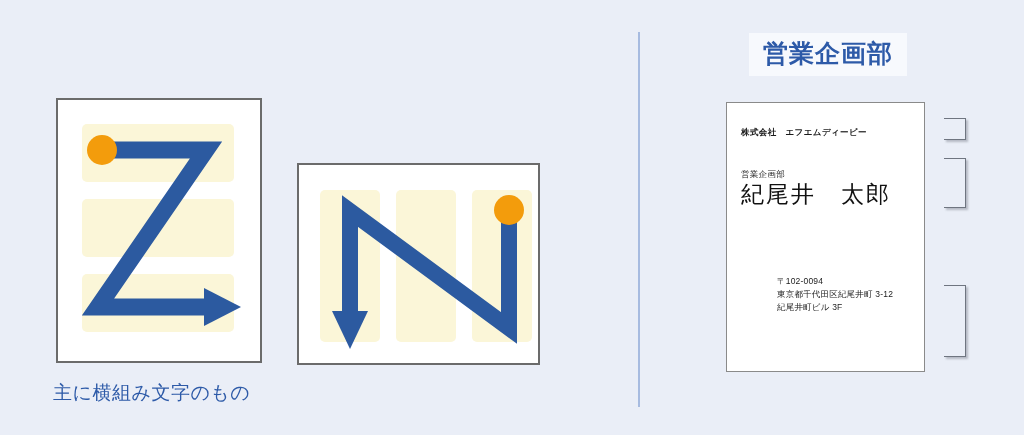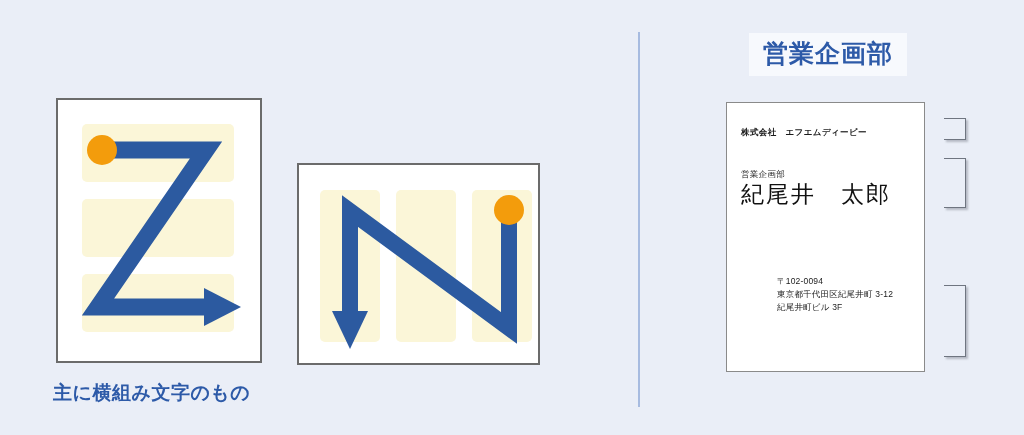--- a/index.html
+++ b/index.html
@@ -85,21 +85,21 @@
     position: absolute;
     left: 0; top: 0;
     width: 100%; height: 100%;
     overflow: visible;
   }
 
   .caption {
     position: absolute;
     color: #2d5aa8;
     font-size: 19px;
-    font-weight: 700;
+    font-weight: 400;
     letter-spacing: 0.5px;
     white-space: nowrap;
   }
   #caption-z { left: 53px; top: 380px; }
   #caption-n { left: 325px; top: 380px; }
 
   
   #meishi {
     position: absolute;
     left: 726px;

